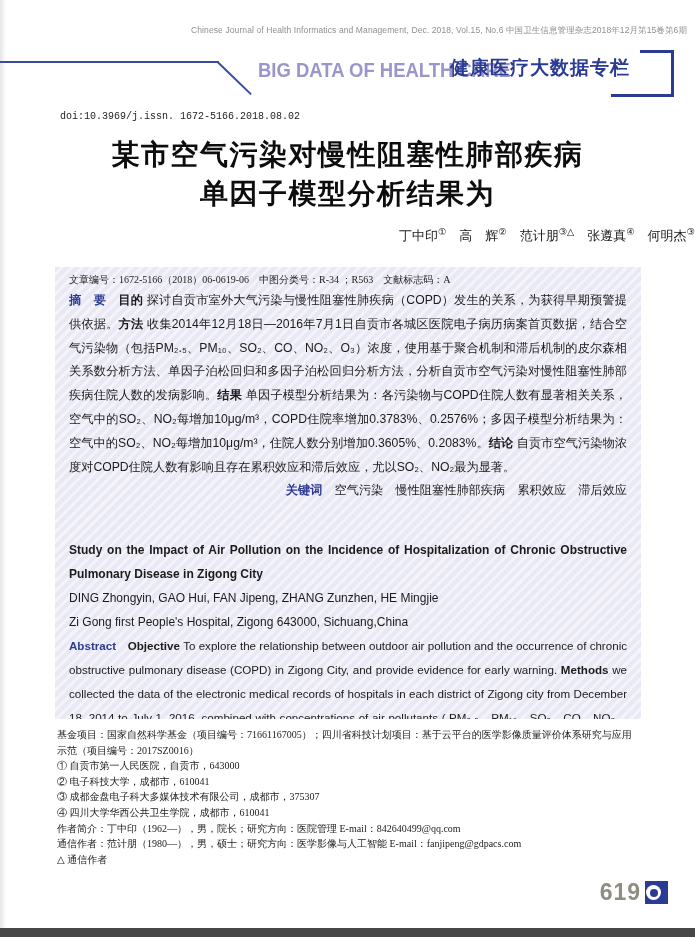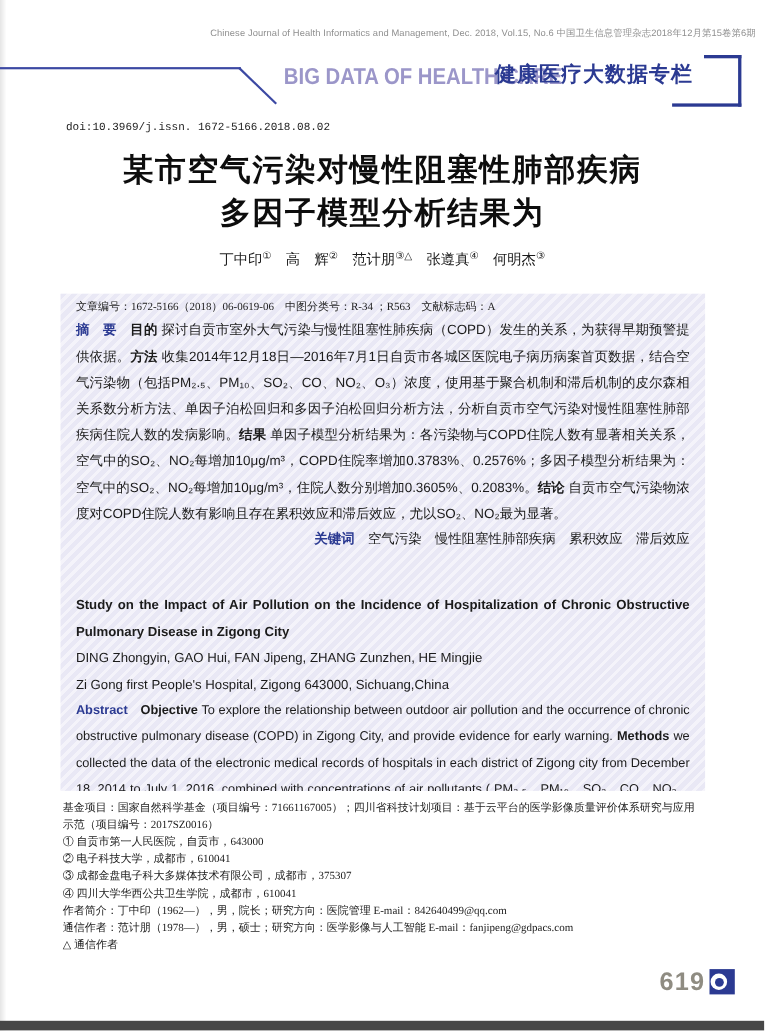--- a/index.html
+++ b/index.html
@@ -23,21 +23,21 @@
   .bracket-top{position:absolute;left:640px;top:50px;width:34px;height:3px;background:var(--accent-dark,#2b3a92);}
   .bracket-right{position:absolute;left:671px;top:50px;width:3px;height:47px;background:var(--accent-dark,#2b3a92);}
   .bracket-bottom{position:absolute;left:611px;top:94px;width:63px;height:3px;background:var(--accent-dark,#2b3a92);}
 
   .doi-line{position:absolute;left:60px;top:111px;font-family:"Liberation Mono","DejaVu Sans Mono",monospace;
     font-size:10px;color:#222;}
 
   .article-title{position:absolute;left:0;right:0;top:135px;text-align:center;
     font-size:28px;font-weight:bold;line-height:39px;color:#0d0d0d;letter-spacing:1.5px;}
 
-  .authors-line{position:absolute;left:0;right:0;top:226px;text-align:center;
+  .authors-line{position:absolute;left:0;right:0;top:226px;text-align:right;
     font-family:"Liberation Serif","DejaVu Serif",serif;font-size:13px;color:#1a1a1a;}
 
   .abstract-box{
     position:absolute;left:55px;top:267px;width:586px;height:452px;box-sizing:border-box;
     padding:4px 14px 0 14px;overflow:hidden;
     background:repeating-linear-gradient(135deg, var(--hatch-a,#e9e8f5) 0px, var(--hatch-a,#e9e8f5) 4px,
       var(--hatch-b,#f4f3fa) 4px, var(--hatch-b,#f4f3fa) 7px);
   }
   .meta-line{font-family:"Liberation Serif","DejaVu Serif",serif;font-size:10px;color:#222;line-height:18px;}
   .abs-cn{font-size:12.2px;line-height:23.8px;text-align:justify;color:#1b1b1b;}
@@ -74,21 +74,21 @@
   <div class="bracket-top"></div>
   <div class="bracket-right"></div>
   <div class="bracket-bottom"></div>
   <div class="banner-en">BIG DATA OF HEALTH CARE</div>
   <div class="banner-zh">健康医疗大数据专栏</div>
 
   <div class="doi-line">doi:10.3969/j.issn. 1672-5166.2018.08.02</div>
 
   <div class="article-title">
     <div>某市空气污染对慢性阻塞性肺部疾病</div>
-    <div>多因子模型分析结果为</div>
+    <div>单因子模型分析结果为</div>
   </div>
 
   <div class="authors-line"><span class="seg-normal">丁中印</span><span class="seg-sup">①</span><span class="seg-normal">　高　辉</span><span class="seg-sup">②</span><span class="seg-normal">　范计朋</span><span class="seg-sup">③△</span><span class="seg-normal">　张遵真</span><span class="seg-sup">④</span><span class="seg-normal">　何明杰</span><span class="seg-sup">③</span></div>
 
   <div class="abstract-box">
     <div class="meta-line">文章编号：1672-5166（2018）06-0619-06　中图分类号：R-34 ；R563　文献标志码：A</div>
     <div class="abs-cn"><span class="seg-blue">摘　要　</span><span class="seg-bold">目的 </span><span class="seg-normal">探讨自贡市室外大气污染与慢性阻塞性肺疾病（COPD）发生的关系，为获得早期预警提供依据。</span><span class="seg-bold">方法 </span><span class="seg-normal">收集2014年12月18日—2016年7月1日自贡市各城区医院电子病历病案首页数据，结合空气污染物（包括PM₂.₅、PM₁₀、SO₂、CO、NO₂、O₃）浓度，使用基于聚合机制和滞后机制的皮尔森相关系数分析方法、单因子泊松回归和多因子泊松回归分析方法，分析自贡市空气污染对慢性阻塞性肺部疾病住院人数的发病影响。</span><span class="seg-bold">结果 </span><span class="seg-normal">单因子模型分析结果为：各污染物与COPD住院人数有显著相关关系，空气中的SO₂、NO₂每增加10μg/m³，COPD住院率增加0.3783%、0.2576%；多因子模型分析结果为：空气中的SO₂、NO₂每增加10μg/m³，住院人数分别增加0.3605%、0.2083%。</span><span class="seg-bold">结论 </span><span class="seg-normal">自贡市空气污染物浓度对COPD住院人数有影响且存在累积效应和滞后效应，尤以SO₂、NO₂最为显著。</span></div>
     <div class="keywords-line"><span class="seg-blue">关键词　</span><span class="seg-normal">空气污染　慢性阻塞性肺部疾病　累积效应　滞后效应</span></div>
     <div class="en-block">
       <div class="en-title">Study on the Impact of Air Pollution on the Incidence of Hospitalization of Chronic Obstructive Pulmonary Disease in Zigong City</div>
@@ -98,21 +98,21 @@
     </div>
   </div>
 
   <div class="footnotes">
       <div>基金项目：国家自然科学基金（项目编号：71661167005）；四川省科技计划项目：基于云平台的医学影像质量评价体系研究与应用示范（项目编号：2017SZ0016）</div>
       <div>① 自贡市第一人民医院，自贡市，643000</div>
       <div>② 电子科技大学，成都市，610041</div>
       <div>③ 成都金盘电子科大多媒体技术有限公司，成都市，375307</div>
       <div>④ 四川大学华西公共卫生学院，成都市，610041</div>
       <div>作者简介：丁中印（1962—），男，院长；研究方向：医院管理 E-mail：842640499@qq.com</div>
-      <div>通信作者：范计朋（1978—），男，硕士；研究方向：医学影像与人工智能 E-mail：fanjipeng@gdpacs.com</div>
+      <div>通信作者：范计朋（1980—），男，硕士；研究方向：医学影像与人工智能 E-mail：fanjipeng@gdpacs.com</div>
       <div>△ 通信作者</div>
     </div>
 
   <div class="page-footer">
     <div class="page-num">619</div>
     <div class="journal-logo">
       <div class="logo-ring"></div>
       <div class="logo-dot"></div>
     </div>
   </div>

